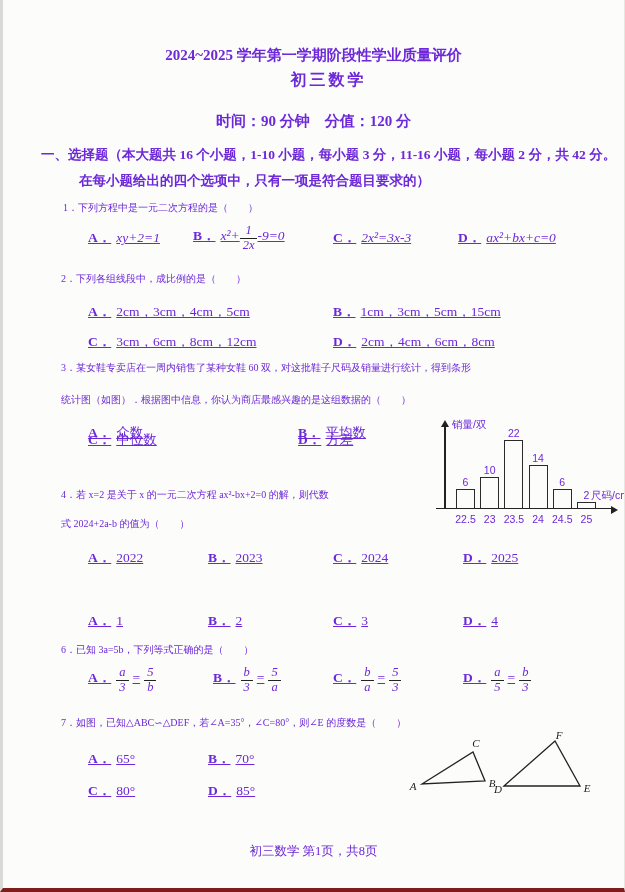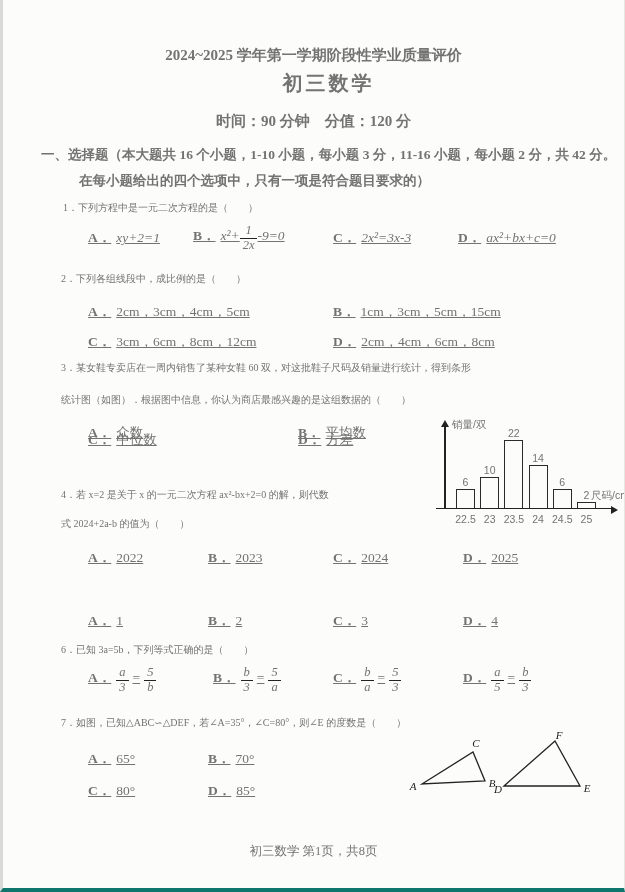--- a/index.html
+++ b/index.html
@@ -1,25 +1,25 @@
 <!DOCTYPE html>
 <html><head>
 <meta charset="utf-8">
 <style>
   html,body{margin:0;padding:0;background:#d8d8d5;}
   .page{
     position:relative;width:625px;height:892px;margin:0 auto;
-    background:#fcfcfa;color:#737373;overflow:hidden;box-sizing:border-box;
-    border-left:3px solid #d9d9d6;border-bottom:4px solid #0f766e;border-right:1px solid #e6e6e3;
+    background:#fcfcfa;color:#6d28d9;overflow:hidden;box-sizing:border-box;
+    border-left:3px solid #d9d9d6;border-bottom:4px solid #7f1d1d;border-right:1px solid #e6e6e3;
     font-family:"Liberation Serif","DejaVu Serif",serif;
   }
   .abs{position:absolute;white-space:nowrap;}
   .center{left:0;right:0;text-align:center;}
   .doc-title{top:46px;font-size:15px;font-weight:bold;}
-  .subject{top:70px;font-size:20px;font-weight:bold;letter-spacing:3px;padding-left:30px;}
+  .subject{top:70px;font-size:16px;font-weight:bold;letter-spacing:3px;padding-left:30px;}
   .meta{top:112px;font-size:15px;font-weight:bold;text-align:center;}
   .sec1{top:146px;left:38px;font-size:13.5px;font-weight:bold;}
   .sec2{top:172px;left:76px;font-size:13.5px;font-weight:bold;}
   .q{font-size:10px;}
   .orow{position:absolute;left:85px;font-size:13.5px;white-space:nowrap;}
   .cell{display:inline-block;vertical-align:middle;text-decoration:underline;}
   .cw105{width:105px}.cw120{width:120px}.cw125{width:125px}
   .cw130{width:130px}.cw140{width:140px}.cw210{width:210px}.cw245{width:245px}
   .olabel{font-weight:bold;font-style:normal;margin-right:5px;}
   .mathit .otext{font-style:italic;}

